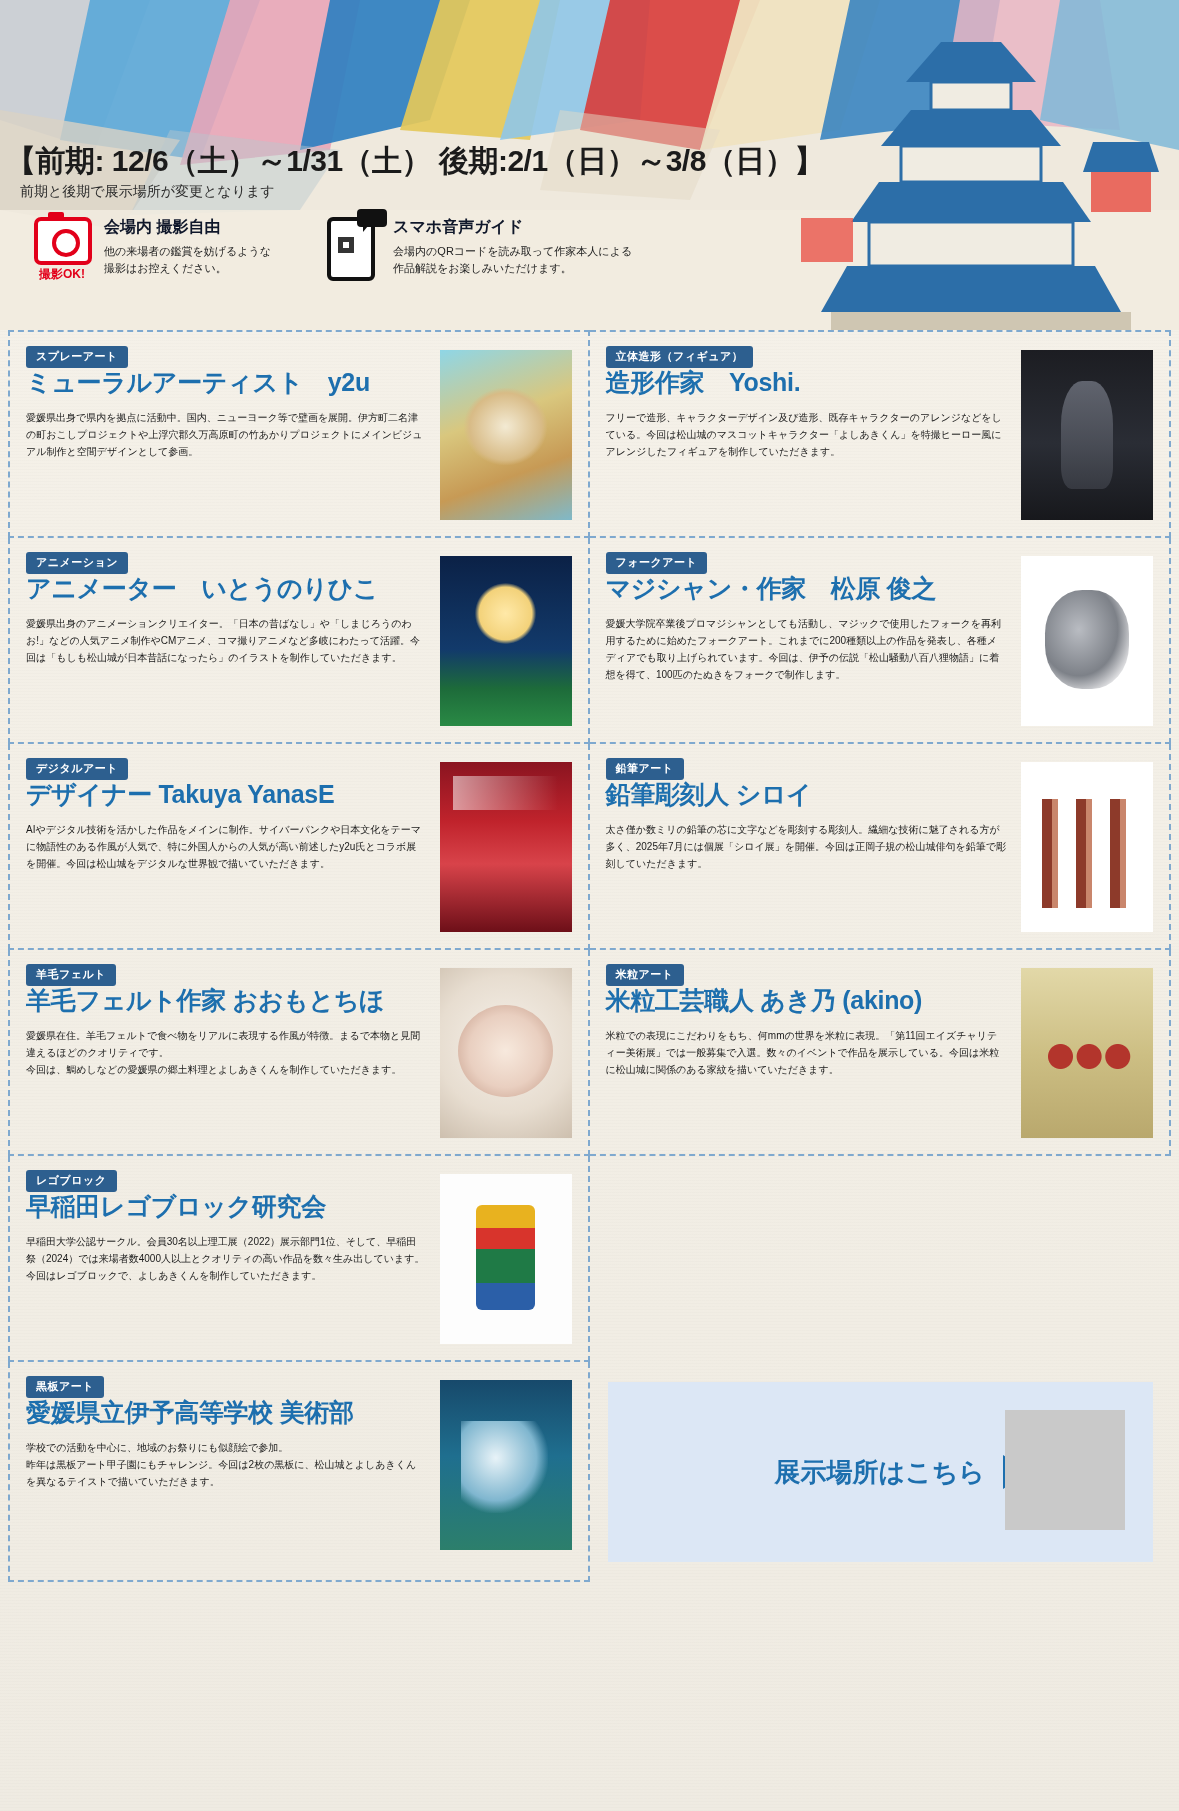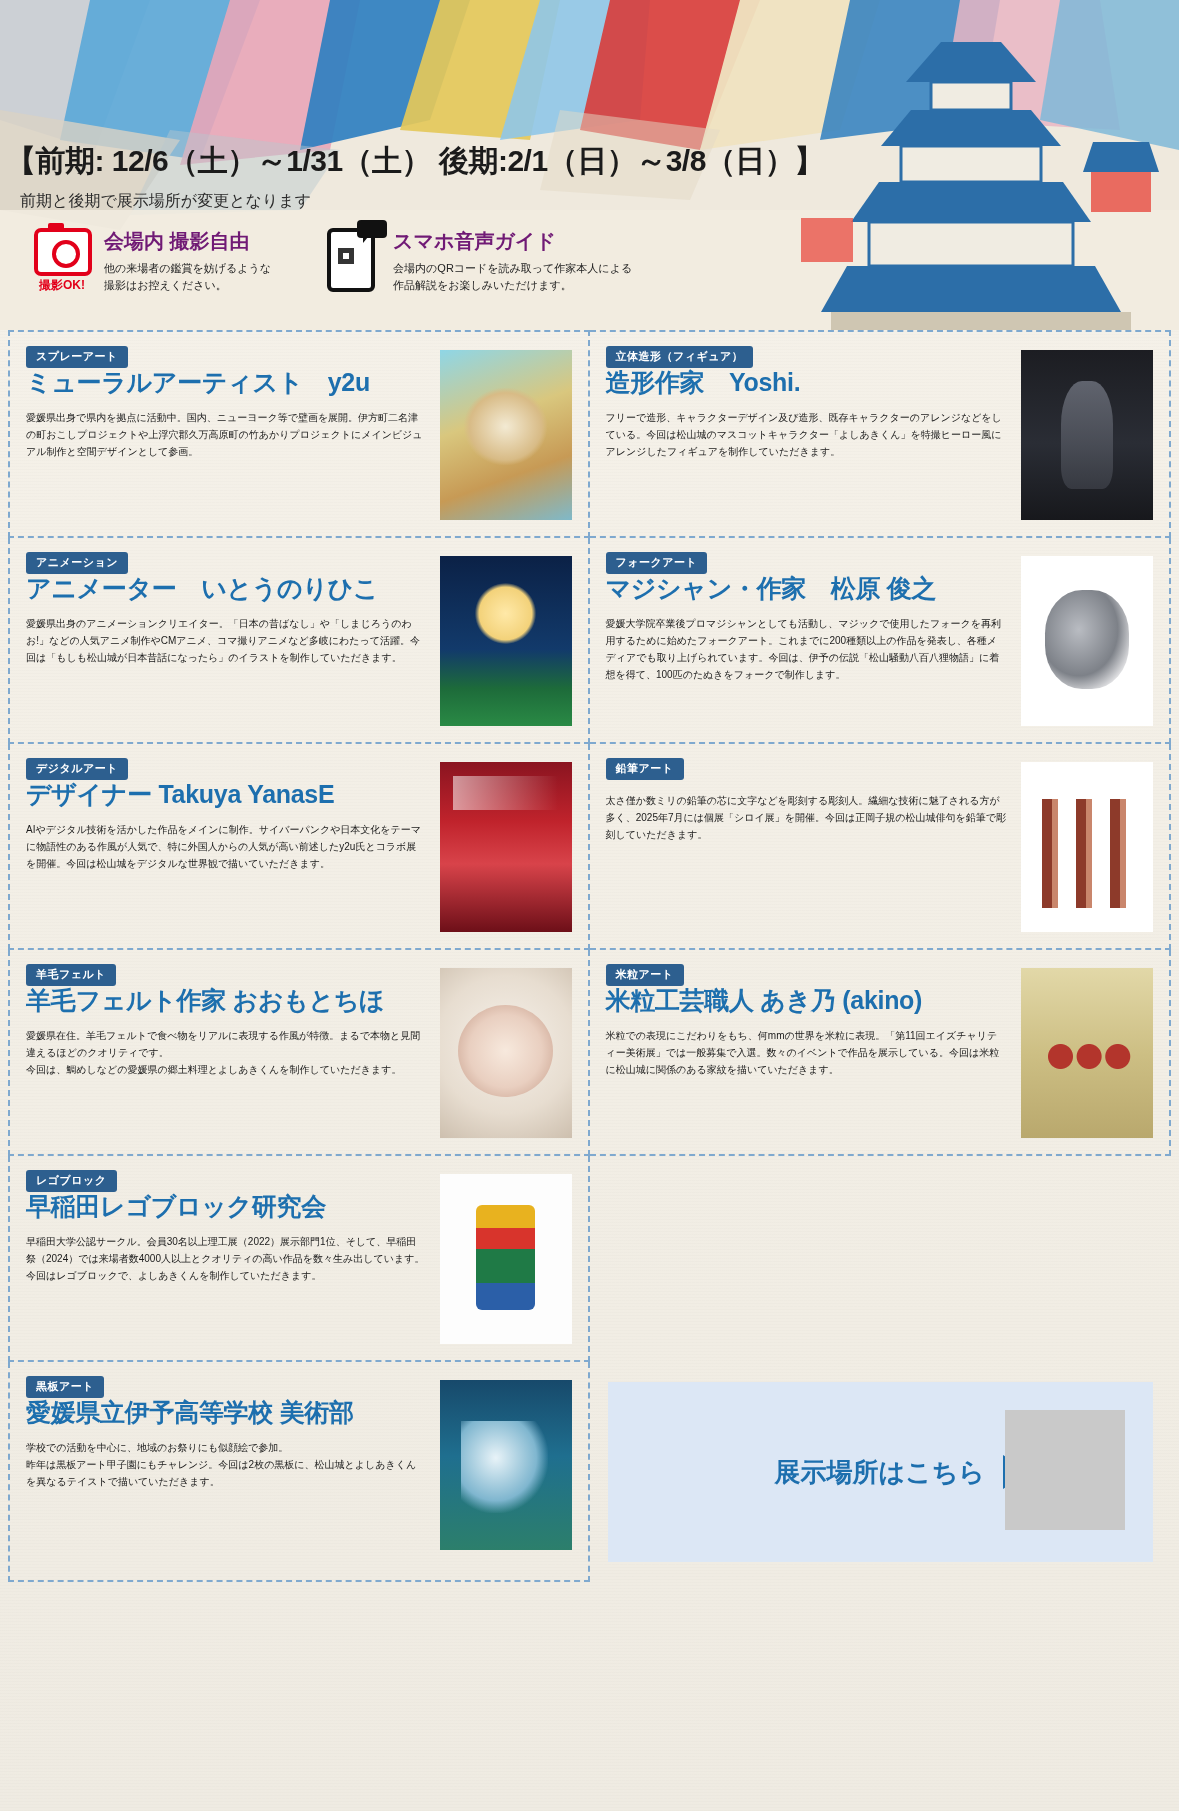--- a/index.html
+++ b/index.html
@@ -33,21 +33,21 @@
   }
 
   .hero-band{
     position:absolute;left:0;top:144px;width:100%;
   }
   .dates{
     font-size:30px;font-weight:bold;color:#1b1b1b;letter-spacing:-.5px;
     padding-left:6px;line-height:1.1;
   }
   .dates-note{
-    font-size:16px;color:#2b2b2b;padding-left:20px;margin-top:14px;
+    font-size:14px;color:#2b2b2b;padding-left:20px;margin-top:6px;
   }
   .badges{
     display:flex;gap:52px;padding-left:34px;margin-top:16px;
   }
   .badge{display:flex;gap:14px;align-items:flex-start;}
   .badge-ic{width:56px;flex:0 0 56px;text-align:center;}
   .cam{
     width:50px;height:40px;border:4px solid #e2001a;border-radius:7px;
     position:relative;margin:0 auto;background:#fff;
   }
@@ -75,21 +75,21 @@
     opacity:.85;
   }
   .phone .bub{
     position:absolute;right:-16px;top:-12px;width:30px;height:18px;
     background:#111;border-radius:4px;
   }
   .phone .bub:after{
     content:"";position:absolute;left:6px;bottom:-5px;border-width:6px 5px 0 0;
     border-style:solid;border-color:#111 transparent transparent transparent;
   }
-  .badge-tx .b-title{font-size:20px;font-weight:bold;color:#701a75;}
+  .badge-tx .b-title{font-size:16px;font-weight:bold;color:#0f172a;}
   .badge-tx .b-desc{font-size:11px;color:#222;line-height:1.5;margin-top:5px;}
 
   
   .grid{
     padding:0 8px 10px 8px;
   }
   .row{display:flex;}
   .cell{
     width:50%;
     box-sizing:border-box;
@@ -313,20 +313,21 @@
           <div class="name">デザイナー Takuya YanasE</div>
           <div class="desc">AIやデジタル技術を活かした作品をメインに制作。サイバーパンクや日本文化をテーマに物語性のある作風が人気で、特に外国人からの人気が高い前述したy2u氏とコラボ展を開催。今回は松山城をデジタルな世界観で描いていただきます。</div>
         </div>
         <div class="thumb">
             <div class="art a-digital"></div>
           </div>
       </div>
       <div class="cell">
         <div class="cell-body">
           <span class="tag">鉛筆アート</span>
+          <div class="name">鉛筆彫刻人 シロイ</div>
           <div class="desc">太さ僅か数ミリの鉛筆の芯に文字などを彫刻する彫刻人。繊細な技術に魅了される方が多く、2025年7月には個展「シロイ展」を開催。今回は正岡子規の松山城俳句を鉛筆で彫刻していただきます。</div>
         </div>
         <div class="thumb">
             <div class="art a-pencil"></div>
           </div>
       </div>
     </div>
 
     <div class="row">
       <div class="cell first">

